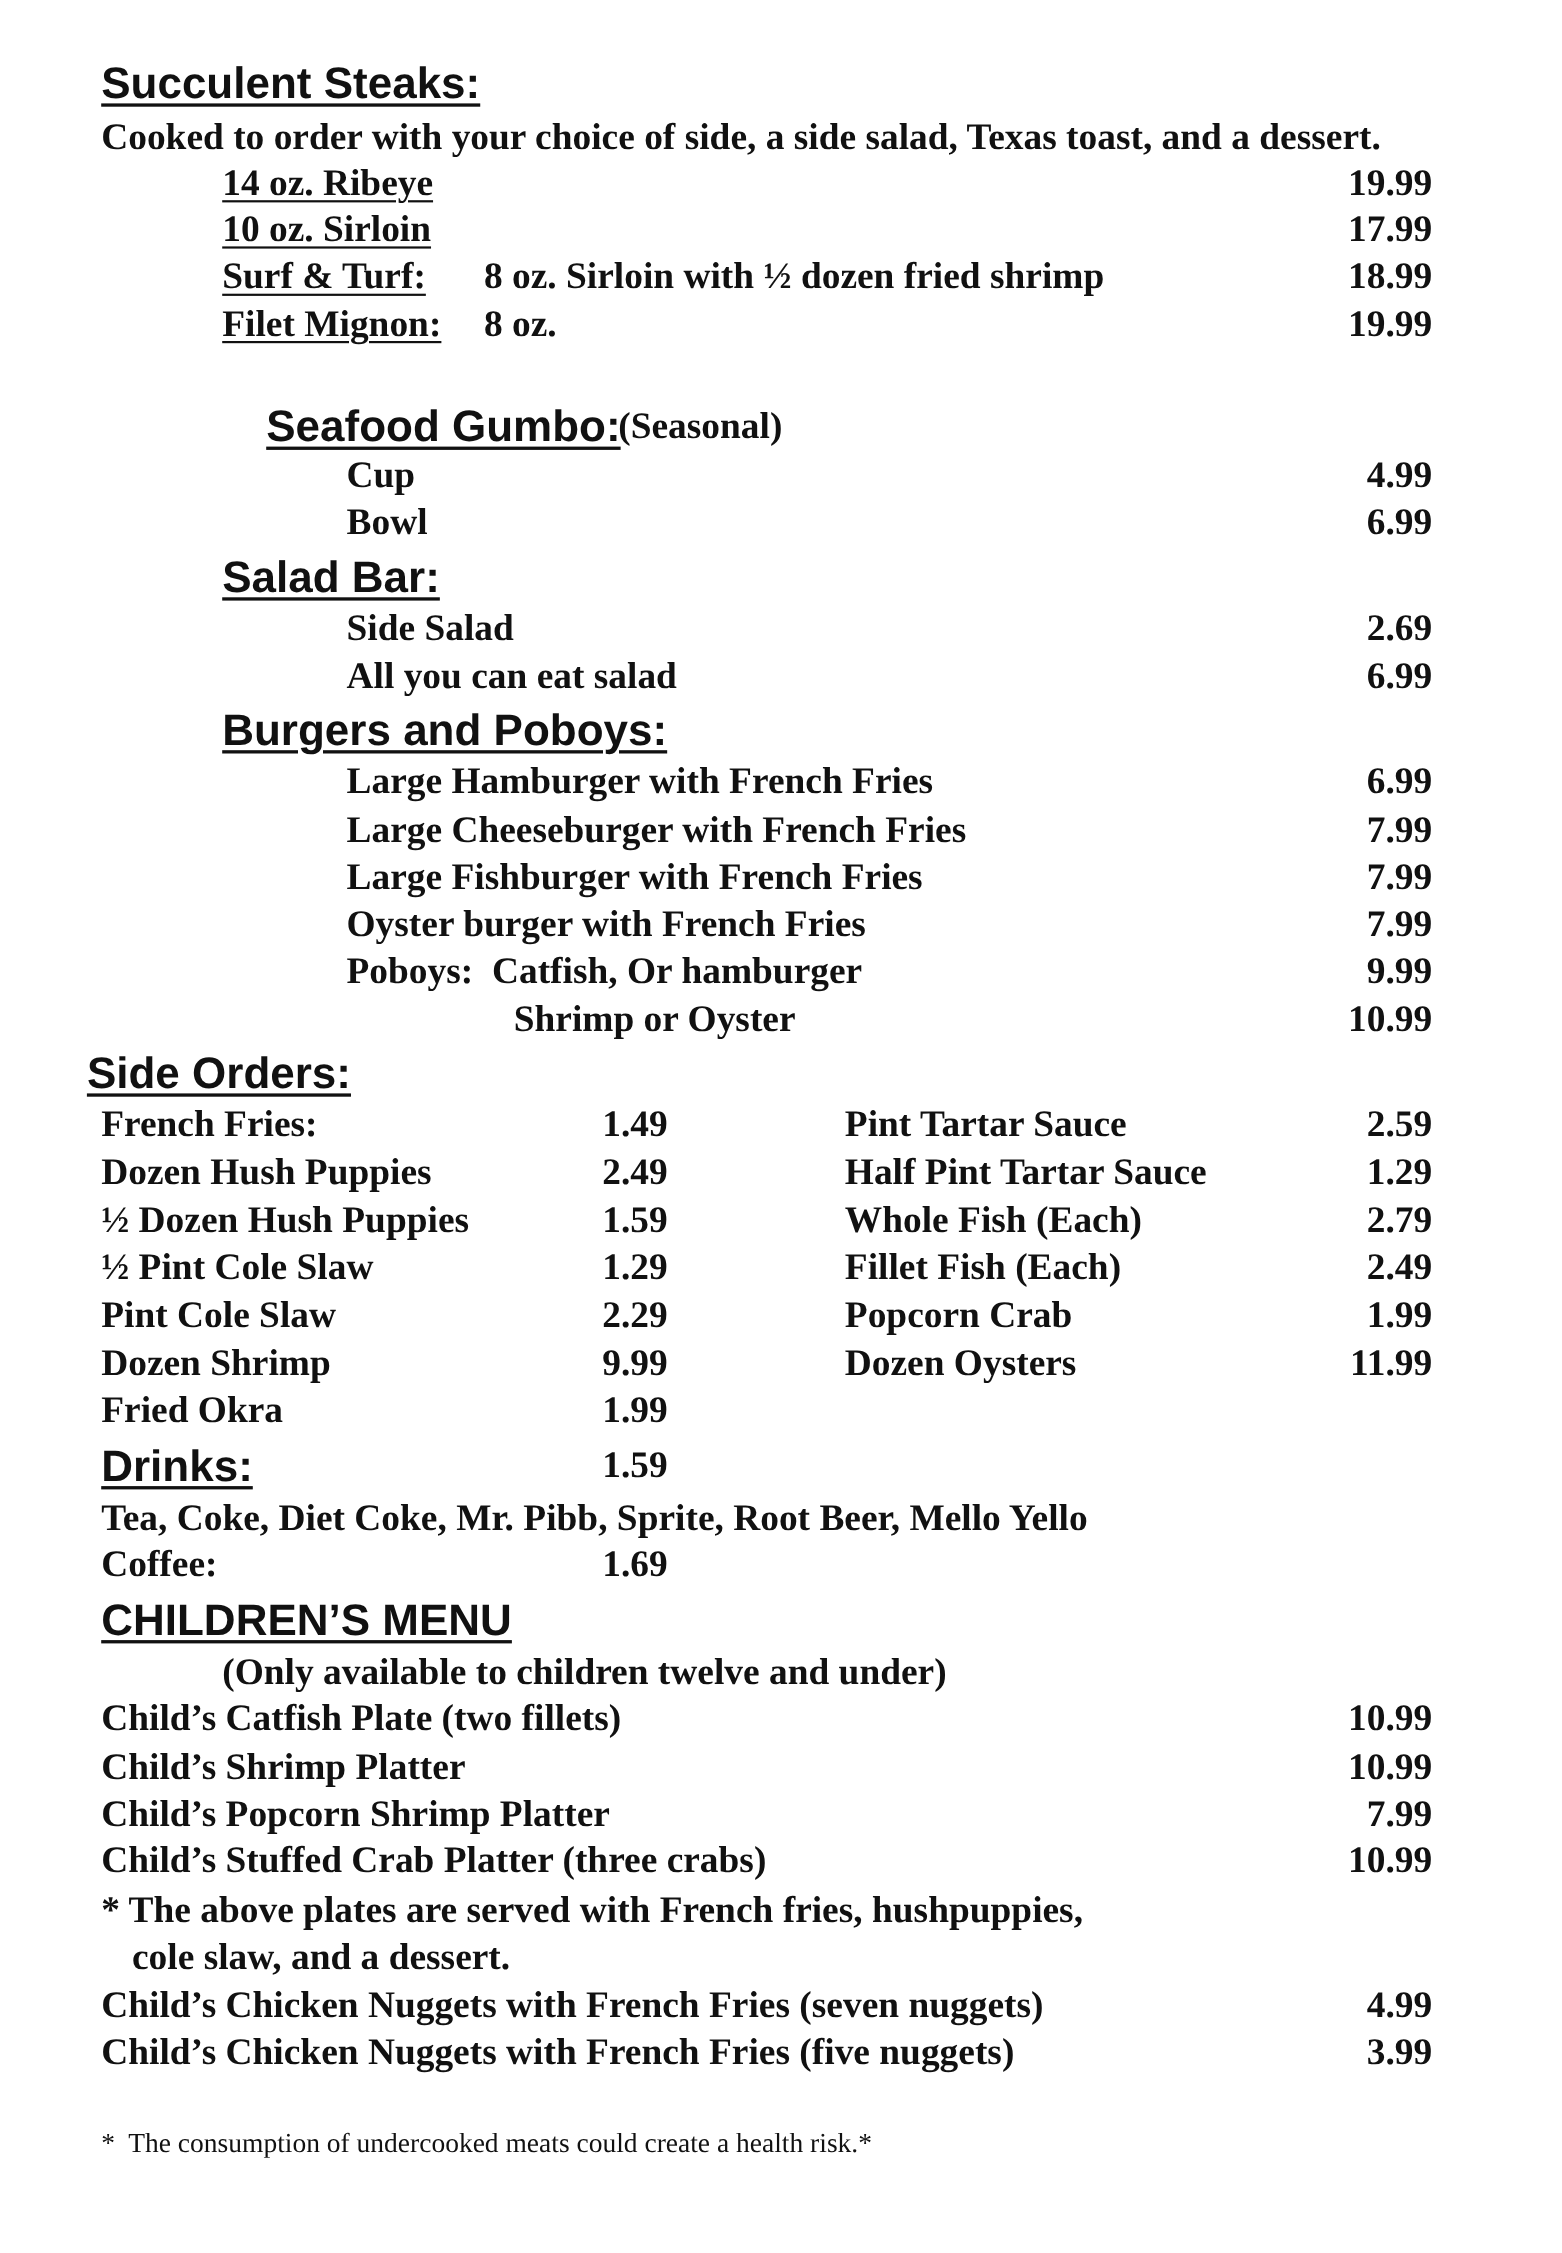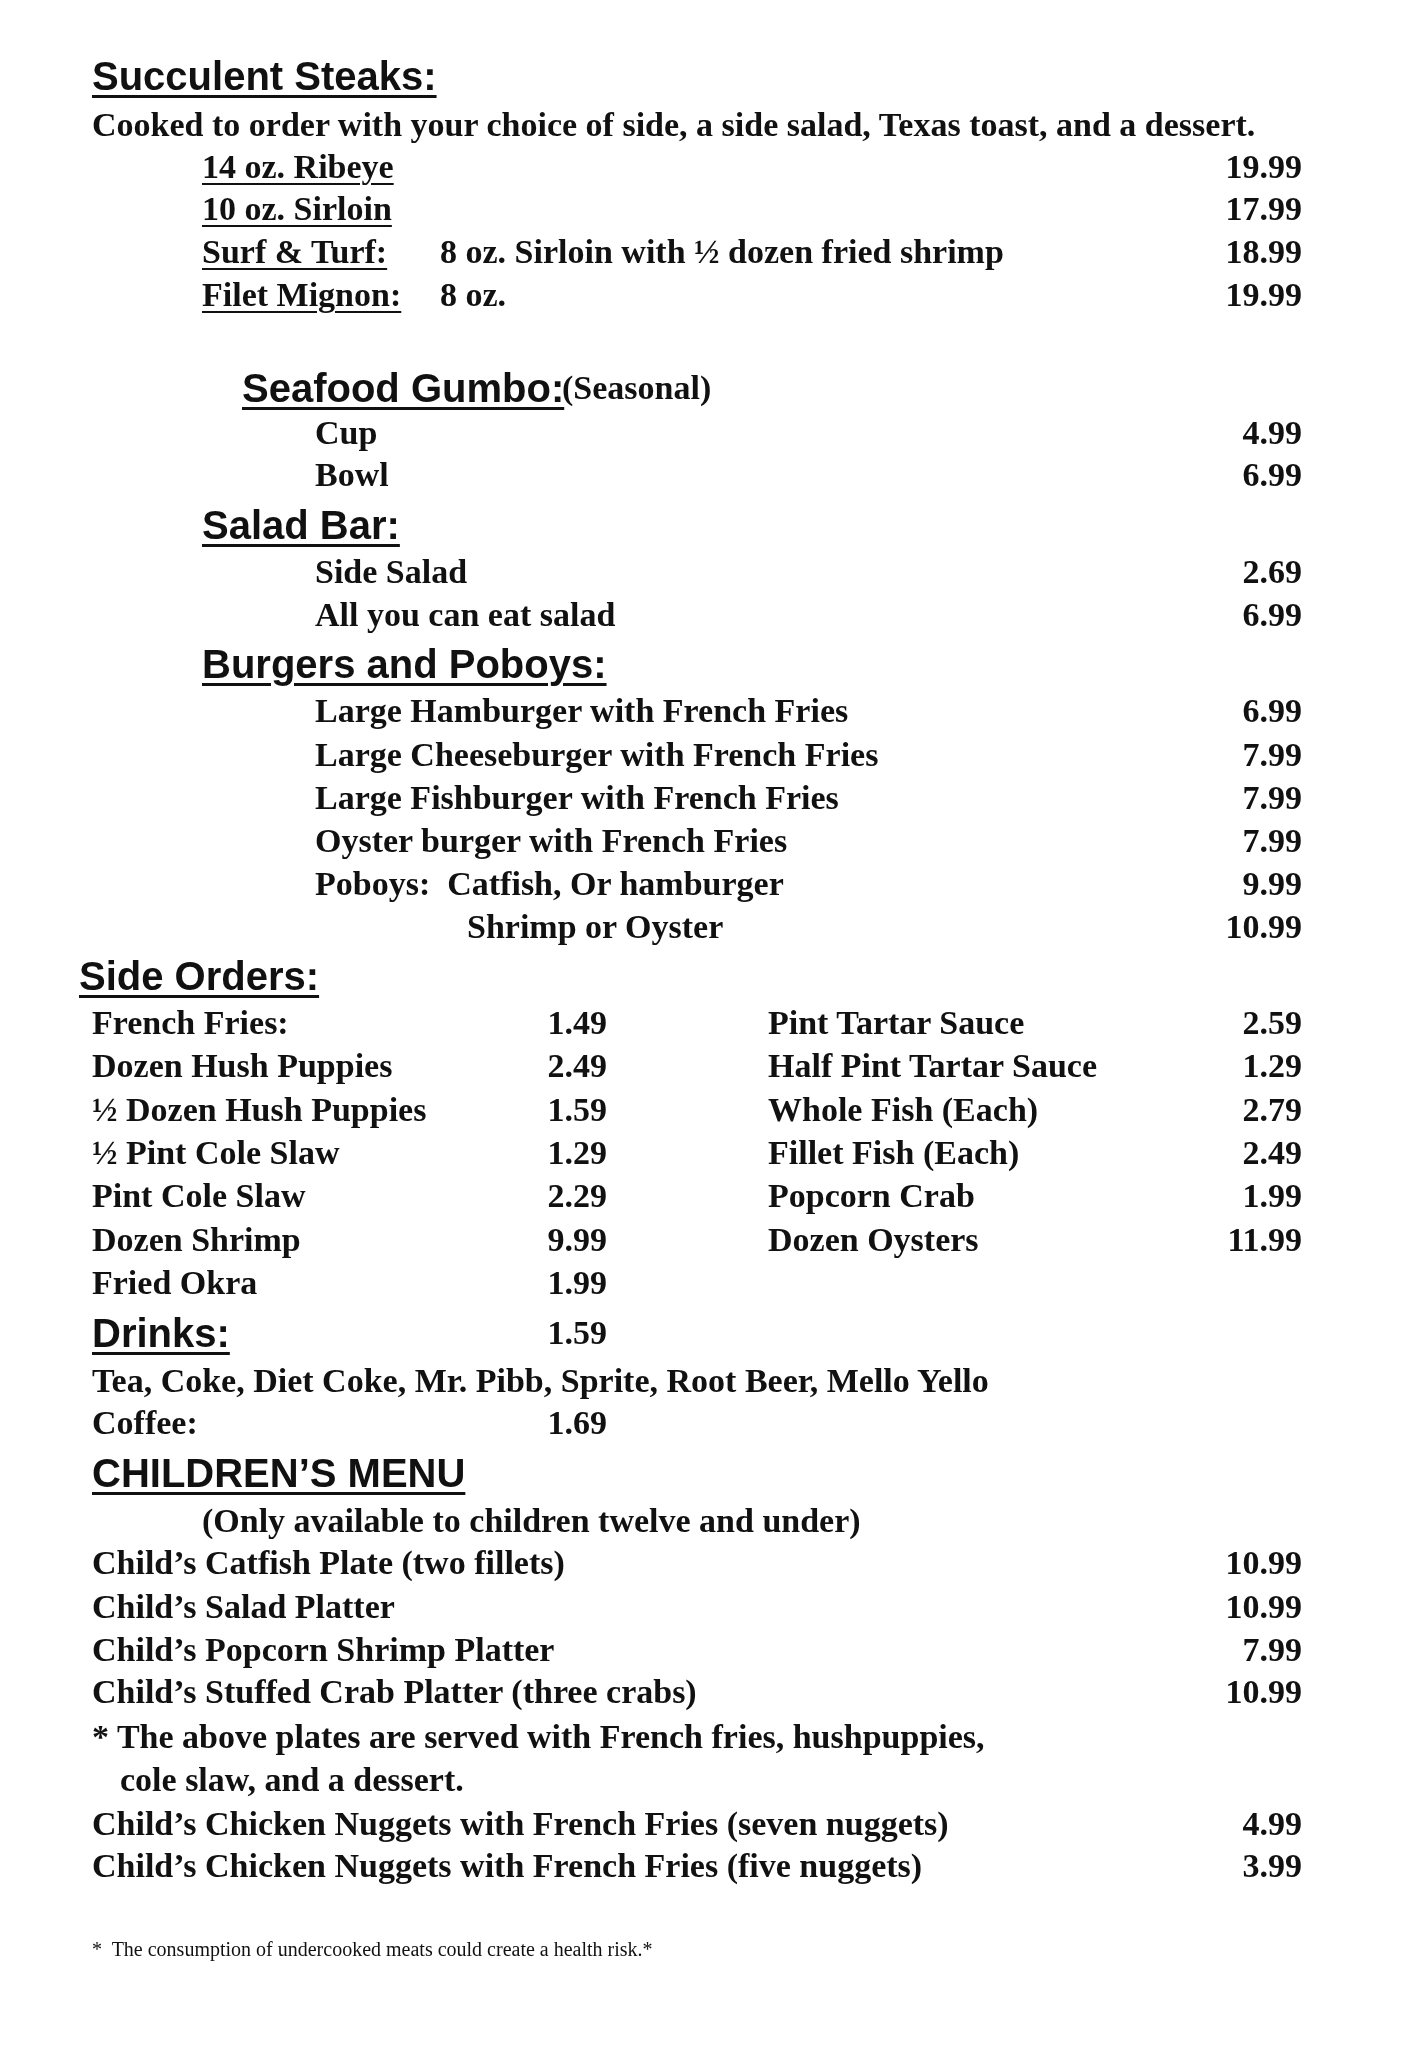--- a/index.html
+++ b/index.html
@@ -4,21 +4,21 @@
 <style>
   html, body { margin:0; padding:0; background:#ffffff; }
   body { width:1420px; height:2048px; position:relative; overflow:hidden; color:#111; }
   .page { position:absolute; left:0; top:0; width:1420px; height:2048px; background:#fff; }
   .t { position:absolute; white-space:nowrap; font-family:"Liberation Serif", serif; font-weight:bold; font-size:34px; line-height:40px; transform:translateY(-50%); }
   .h { font-family:"Liberation Sans", sans-serif; font-weight:bold; font-size:40px; text-decoration:underline; text-decoration-thickness:3px; text-underline-offset:5px; }
   .u { text-decoration:underline; text-decoration-thickness:2px; text-underline-offset:5px; }
   .price { text-align:right; }
   .rp { right:118px; }
   .sp { left:500px; width:107px; text-align:right; }
-  .fine { font-weight:normal; font-size:20px; }
+  .fine { font-weight:normal; font-size:25px; }
 </style>
 </head>
 <body>
 
 <div class="page">
 
   <div>
     <span class="t h" style="left:92px; top:76px;">Succulent Steaks:</span>
     <span class="t" style="left:92px; top:125px;">Cooked to order with your choice of side, a side salad, Texas toast, and a dessert.</span>
 
@@ -141,21 +141,21 @@
 
   <div>
     <span class="t h" style="left:92px; top:1473px;">CHILDREN’S MENU</span>
     <span class="t" style="left:202px; top:1521px;">(Only available to children twelve and under)</span>
 
     <div>
       <span class="t" style="left:92px; top:1563px;">Child’s Catfish Plate (two fillets)</span>
       <span class="t price rp" style="top:1563px;">10.99</span>
     </div>
     <div>
-      <span class="t" style="left:92px; top:1607px;">Child’s Salad Platter</span>
+      <span class="t" style="left:92px; top:1607px;">Child’s Shrimp Platter</span>
       <span class="t price rp" style="top:1607px;">10.99</span>
     </div>
     <div>
       <span class="t" style="left:92px; top:1650px;">Child’s Popcorn Shrimp Platter</span>
       <span class="t price rp" style="top:1650px;">7.99</span>
     </div>
     <div>
       <span class="t" style="left:92px; top:1692px;">Child’s Stuffed Crab Platter (three crabs)</span>
       <span class="t price rp" style="top:1692px;">10.99</span>
     </div>

